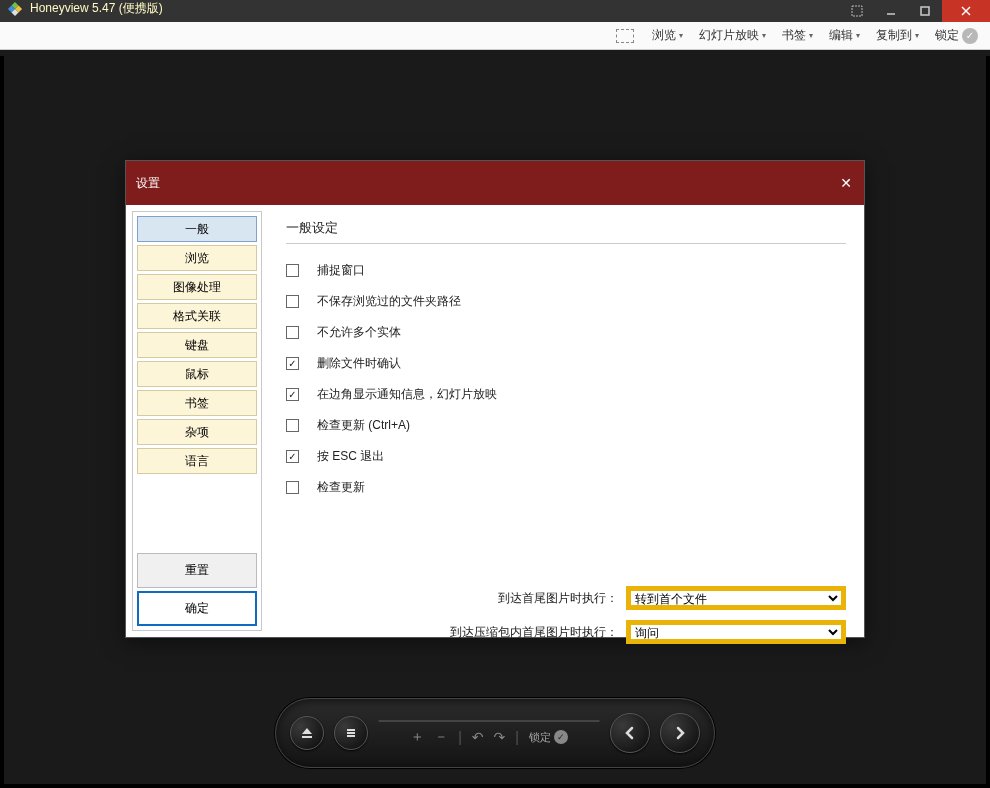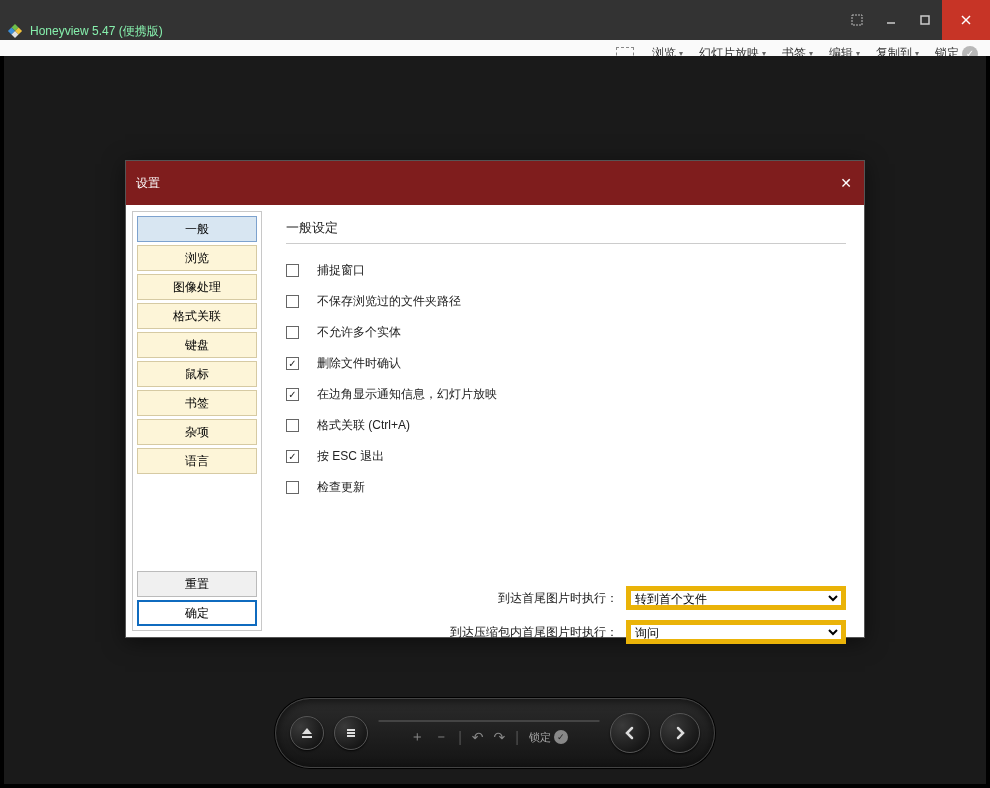--- a/index.html
+++ b/index.html
@@ -1,19 +1,19 @@
 <!DOCTYPE html>
 <html><head>
 <meta charset="utf-8">
 <style>
 * { box-sizing: border-box; margin: 0; padding: 0; font-family: "Microsoft YaHei", "Segoe UI", Tahoma, sans-serif; }
 body { background: #1a1a1a; width: 990px; height: 788px; overflow: hidden; position: relative; }
 
 
-.titlebar { height: 40px; background: #333333; display: flex; align-items: flex-end; color: #86efac; font-size: 12px; }
+.titlebar { height: 22px; background: #333333; display: flex; align-items: flex-start; color: #fef9c3; font-size: 12px; }
 .titlebar .logo { width: 18px; height: 18px; margin: 0 6px; position: relative; }
 .titlebar .logo svg { width: 18px; height: 18px; }
 .titlebar .title { flex: 1; }
 .win-controls { display: flex; height: 100%; }
 .win-btn { width: 34px; height: 100%; display: flex; align-items: center; justify-content: center; color: #ccc; cursor: pointer; }
 .win-btn.close { width: 48px; background: #c73426; color: #fff; }
 .win-btn svg { display: block; }
 
 
 .menubar { height: 28px; background: #fafafa; border-bottom: 1px solid #ccc; display: flex; align-items: center; justify-content: flex-end; font-size: 12px; color: #333; padding-right: 6px; gap: 4px; }
@@ -40,21 +40,21 @@
 .dialog-titlebar { height: 44px; background: #7f1d1d; color: #fff; display: flex; align-items: center; padding-left: 10px; font-size: 12px; }
 .dialog-titlebar span.t { flex: 1; }
 .dialog-close { width: 36px; height: 100%; display: flex; align-items: center; justify-content: center; cursor: pointer; font-size: 14px; }
 .dialog-body { display: flex; height: 432px; }
 
 
 .sidebar { width: 130px; border-right: 1px solid #ddd; margin: 6px; border: 1px solid #c8c8c8; display: flex; flex-direction: column; padding: 4px; gap: 3px; }
 .side-item { height: 26px; display: flex; align-items: center; justify-content: center; font-size: 12px; background: #fdf5d8; border: 1px solid #d6caa3; cursor: pointer; }
 .side-item.active { background: #d8e6f2; border-color: #7da2ce; }
 .side-spacer { flex: 1; }
-.side-btn { height: 26px; display: flex; align-items: center; justify-content: center; font-size: 12px; background: #f0f0f0; border: 1px solid #bbb; cursor: pointer; }
+.side-btn { height: 35px; display: flex; align-items: center; justify-content: center; font-size: 12px; background: #f0f0f0; border: 1px solid #bbb; cursor: pointer; }
 .side-btn.primary { border: 2px solid #0f6bbf; background: #fff; }
 
 
 .content { flex: 1; padding: 14px 18px; font-size: 12px; color: #222; }
 .content h3 { font-size: 13px; font-weight: normal; border-bottom: 1px solid #ccc; padding-bottom: 6px; margin-bottom: 18px; }
 .chk-row { display: flex; align-items: center; gap: 18px; margin-bottom: 14px; }
 .chk { width: 13px; height: 13px; border: 1px solid #666; display: flex; align-items: center; justify-content: center; font-size: 10px; color: #222; background:#fff; }
 .chk.checked::after { content: "✓"; font-size: 10px; line-height: 1; }
 
 .form-rows { margin-top: 90px; }
@@ -235,21 +235,21 @@
       <div class="chk-row">
           <div class="chk checked"></div>
           <span>删除文件时确认</span>
         </div>
       <div class="chk-row">
           <div class="chk checked"></div>
           <span>在边角显示通知信息，幻灯片放映</span>
         </div>
       <div class="chk-row">
           <div class="chk"></div>
-          <span>格式关联 (Ctrl+A)</span>
+          <span>检查更新 (Ctrl+A)</span>
         </div>
       <div class="chk-row">
           <div class="chk checked"></div>
           <span>按 ESC 退出</span>
         </div>
       <div class="chk-row">
           <div class="chk"></div>
           <span>检查更新</span>
         </div>
 

